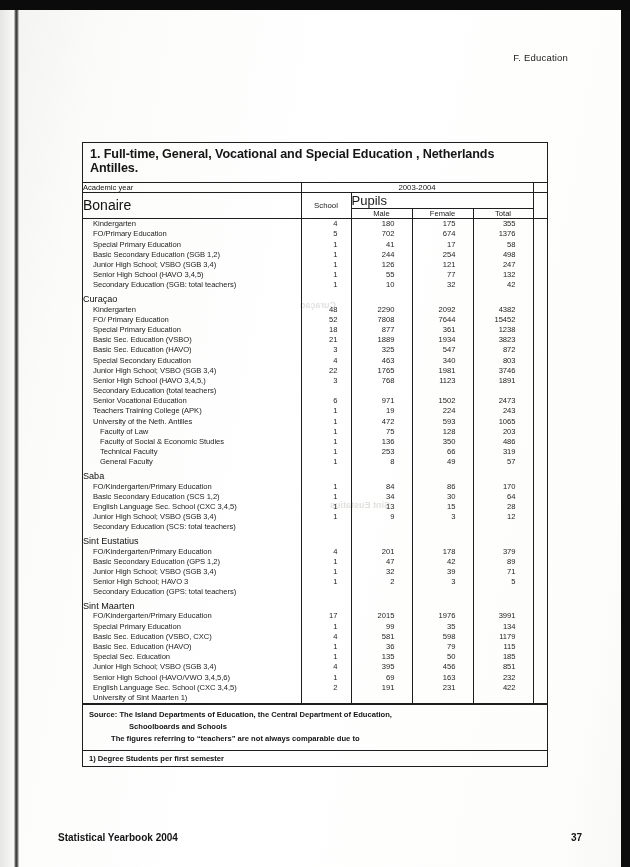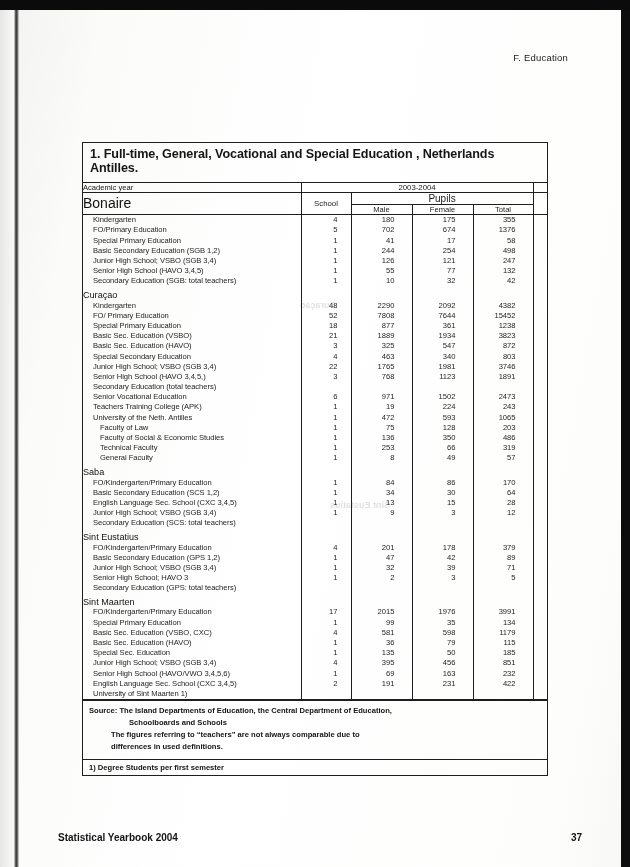--- a/index.html
+++ b/index.html
@@ -129,23 +129,23 @@
     text-align: center;
     padding: 2px 0;
     margin-left: 43px;
   }
   .hdr-school {
     font-size: 7.8px;
     font-weight: bold;
     text-align: center;
   }
   .hdr-pupils {
-    font-size: 10px;
-    font-weight: bold;
-    text-align: center;
+    font-size: 13px;
+    font-weight: bold;
+    text-align: left;
     padding: 1px 0;
   }
   .hdr-sub {
     font-size: 7.6px;
     font-weight: bold;
     text-align: center;
     padding: 1px 0 1.5px 0;
     margin-left: 31px;
   }
   .hdr-island-cell {
@@ -661,21 +661,20 @@
           <td class="num vline-l hline-b"></td>
           <td class="spare vline-l vline-r hline-b"></td>
         </tr>
       </tbody>
   </table>
 
   <div id="notes-box">
     <div class="note-line">Source: The Island Departments of Education, the Central Department of Education,</div>
     <div class="note-line ind1">Schoolboards and Schools</div>
     <div class="note-line ind2">The figures referring to “teachers” are not always comparable due to</div>
-    <div class="note-line ind2">differences in used definitions.</div>
   </div>
 
   <div id="footnote-line">1) Degree Students per first semester</div>
 </div>
 
 <div id="page-footer">
   <span>Statistical Yearbook 2004</span>
   <span>37</span>
 </div>
 

